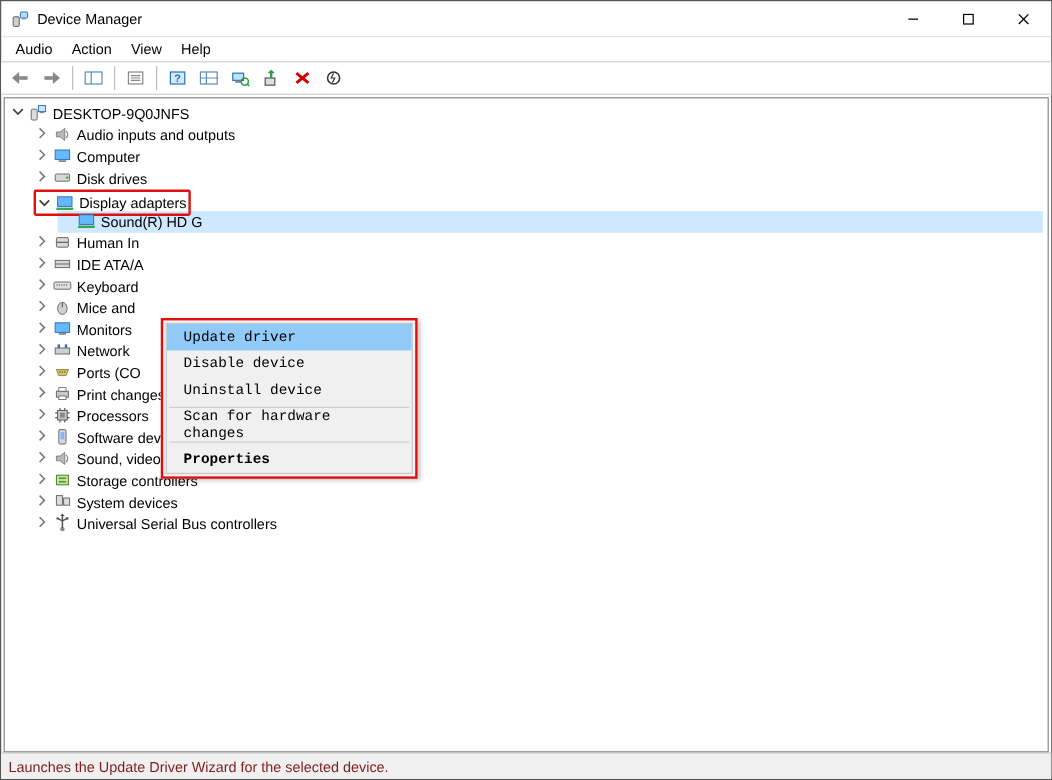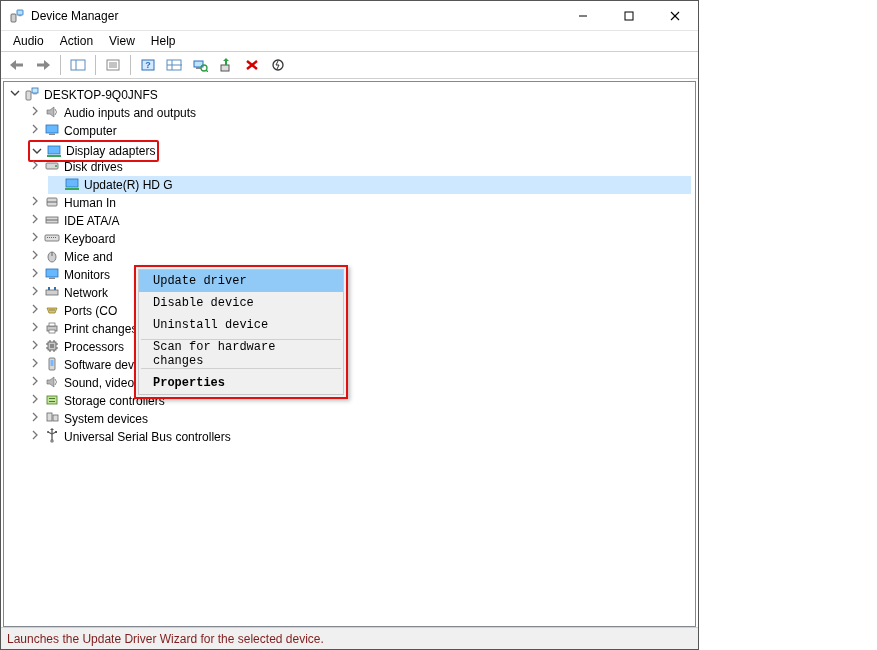--- a/index.html
+++ b/index.html
@@ -4,21 +4,21 @@
 <style>
   * { box-sizing: border-box; }
   html, body {
     margin: 0; padding: 0;
     font-family: "Segoe UI", Tahoma, sans-serif;
     font-size: 12px;
     color: #000;
     background: #fff;
   }
   .window {
-    width: 699px; height: 650px;
+    width: 877px; height: 650px;
     border: 1px solid #555;
     display: flex; flex-direction: column;
     position: relative;
     background: #fff;
   }
   
   .titlebar {
     height: 30px;
     display: flex; align-items: center;
     padding-left: 8px;
@@ -305,62 +305,62 @@
         <span class="nicon">
             <svg width="16" height="16" viewBox="0 0 16 16">
               <rect x="2" y="3" width="12" height="8" fill="#66b8ff" stroke="#2a70b8" stroke-width="0.8"></rect>
               <rect x="5" y="11.5" width="6" height="1.5" fill="#888"></rect>
             </svg>
           </span>
         <span class="label">Computer</span>
       </div>
 
       <div class="node lvl1">
+        <span class="arrow">
+            <svg width="10" height="10" viewBox="0 0 10 10">
+              <path d="M3 1 L7 5 L3 9" fill="none" stroke="#777" stroke-width="1.3"></path>
+            </svg>
+          </span>
+        <span class="nicon">
+            <svg width="16" height="16" viewBox="0 0 16 16">
+              <rect x="2" y="5" width="12" height="6" rx="1" fill="#d8d8d8" stroke="#666" stroke-width="0.8"></rect>
+              <circle cx="12" cy="8" r="1" fill="#2ea043"></circle>
+            </svg>
+          </span>
+        <span class="label">Disk drives</span>
+      </div>
+
+      <div class="node lvl1">
         <span class="highlight-box" style="display:flex;align-items:center;">
           <span class="arrow">
               <svg width="10" height="10" viewBox="0 0 10 10">
                 <path d="M1 3 L5 7 L9 3" fill="none" stroke="#404040" stroke-width="1.4"></path>
               </svg>
             </span>
           <span class="nicon">
               <svg width="16" height="16" viewBox="0 0 16 16">
                 <rect x="2" y="3" width="12" height="8" fill="#66b8ff" stroke="#2a70b8" stroke-width="0.8"></rect>
                 <rect x="1" y="12" width="14" height="2" fill="#34a853"></rect>
               </svg>
             </span>
           <span class="label">Display adapters</span>
         </span>
       </div>
 
-      <div class="node lvl1">
-        <span class="arrow">
-            <svg width="10" height="10" viewBox="0 0 10 10">
-              <path d="M3 1 L7 5 L3 9" fill="none" stroke="#777" stroke-width="1.3"></path>
-            </svg>
-          </span>
-        <span class="nicon">
-            <svg width="16" height="16" viewBox="0 0 16 16">
-              <rect x="2" y="5" width="12" height="6" rx="1" fill="#d8d8d8" stroke="#666" stroke-width="0.8"></rect>
-              <circle cx="12" cy="8" r="1" fill="#2ea043"></circle>
-            </svg>
-          </span>
-        <span class="label">Disk drives</span>
-      </div>
-
       <div class="node lvl2 selected-row">
         <span class="arrow blank">
             <svg width="10" height="10"></svg>
           </span>
         <span class="nicon">
             <svg width="16" height="16" viewBox="0 0 16 16">
               <rect x="2" y="3" width="12" height="8" fill="#66b8ff" stroke="#2a70b8" stroke-width="0.8"></rect>
               <rect x="1" y="12" width="14" height="2" fill="#34a853"></rect>
             </svg>
           </span>
-        <span class="label truncated">Update(R) HD G</span>
+        <span class="label truncated">Sound(R) HD G</span>
       </div>
 
       <div class="node lvl1">
         <span class="arrow">
             <svg width="10" height="10" viewBox="0 0 10 10">
               <path d="M3 1 L7 5 L3 9" fill="none" stroke="#777" stroke-width="1.3"></path>
             </svg>
           </span>
         <span class="nicon">
             <svg width="16" height="16" viewBox="0 0 16 16">

